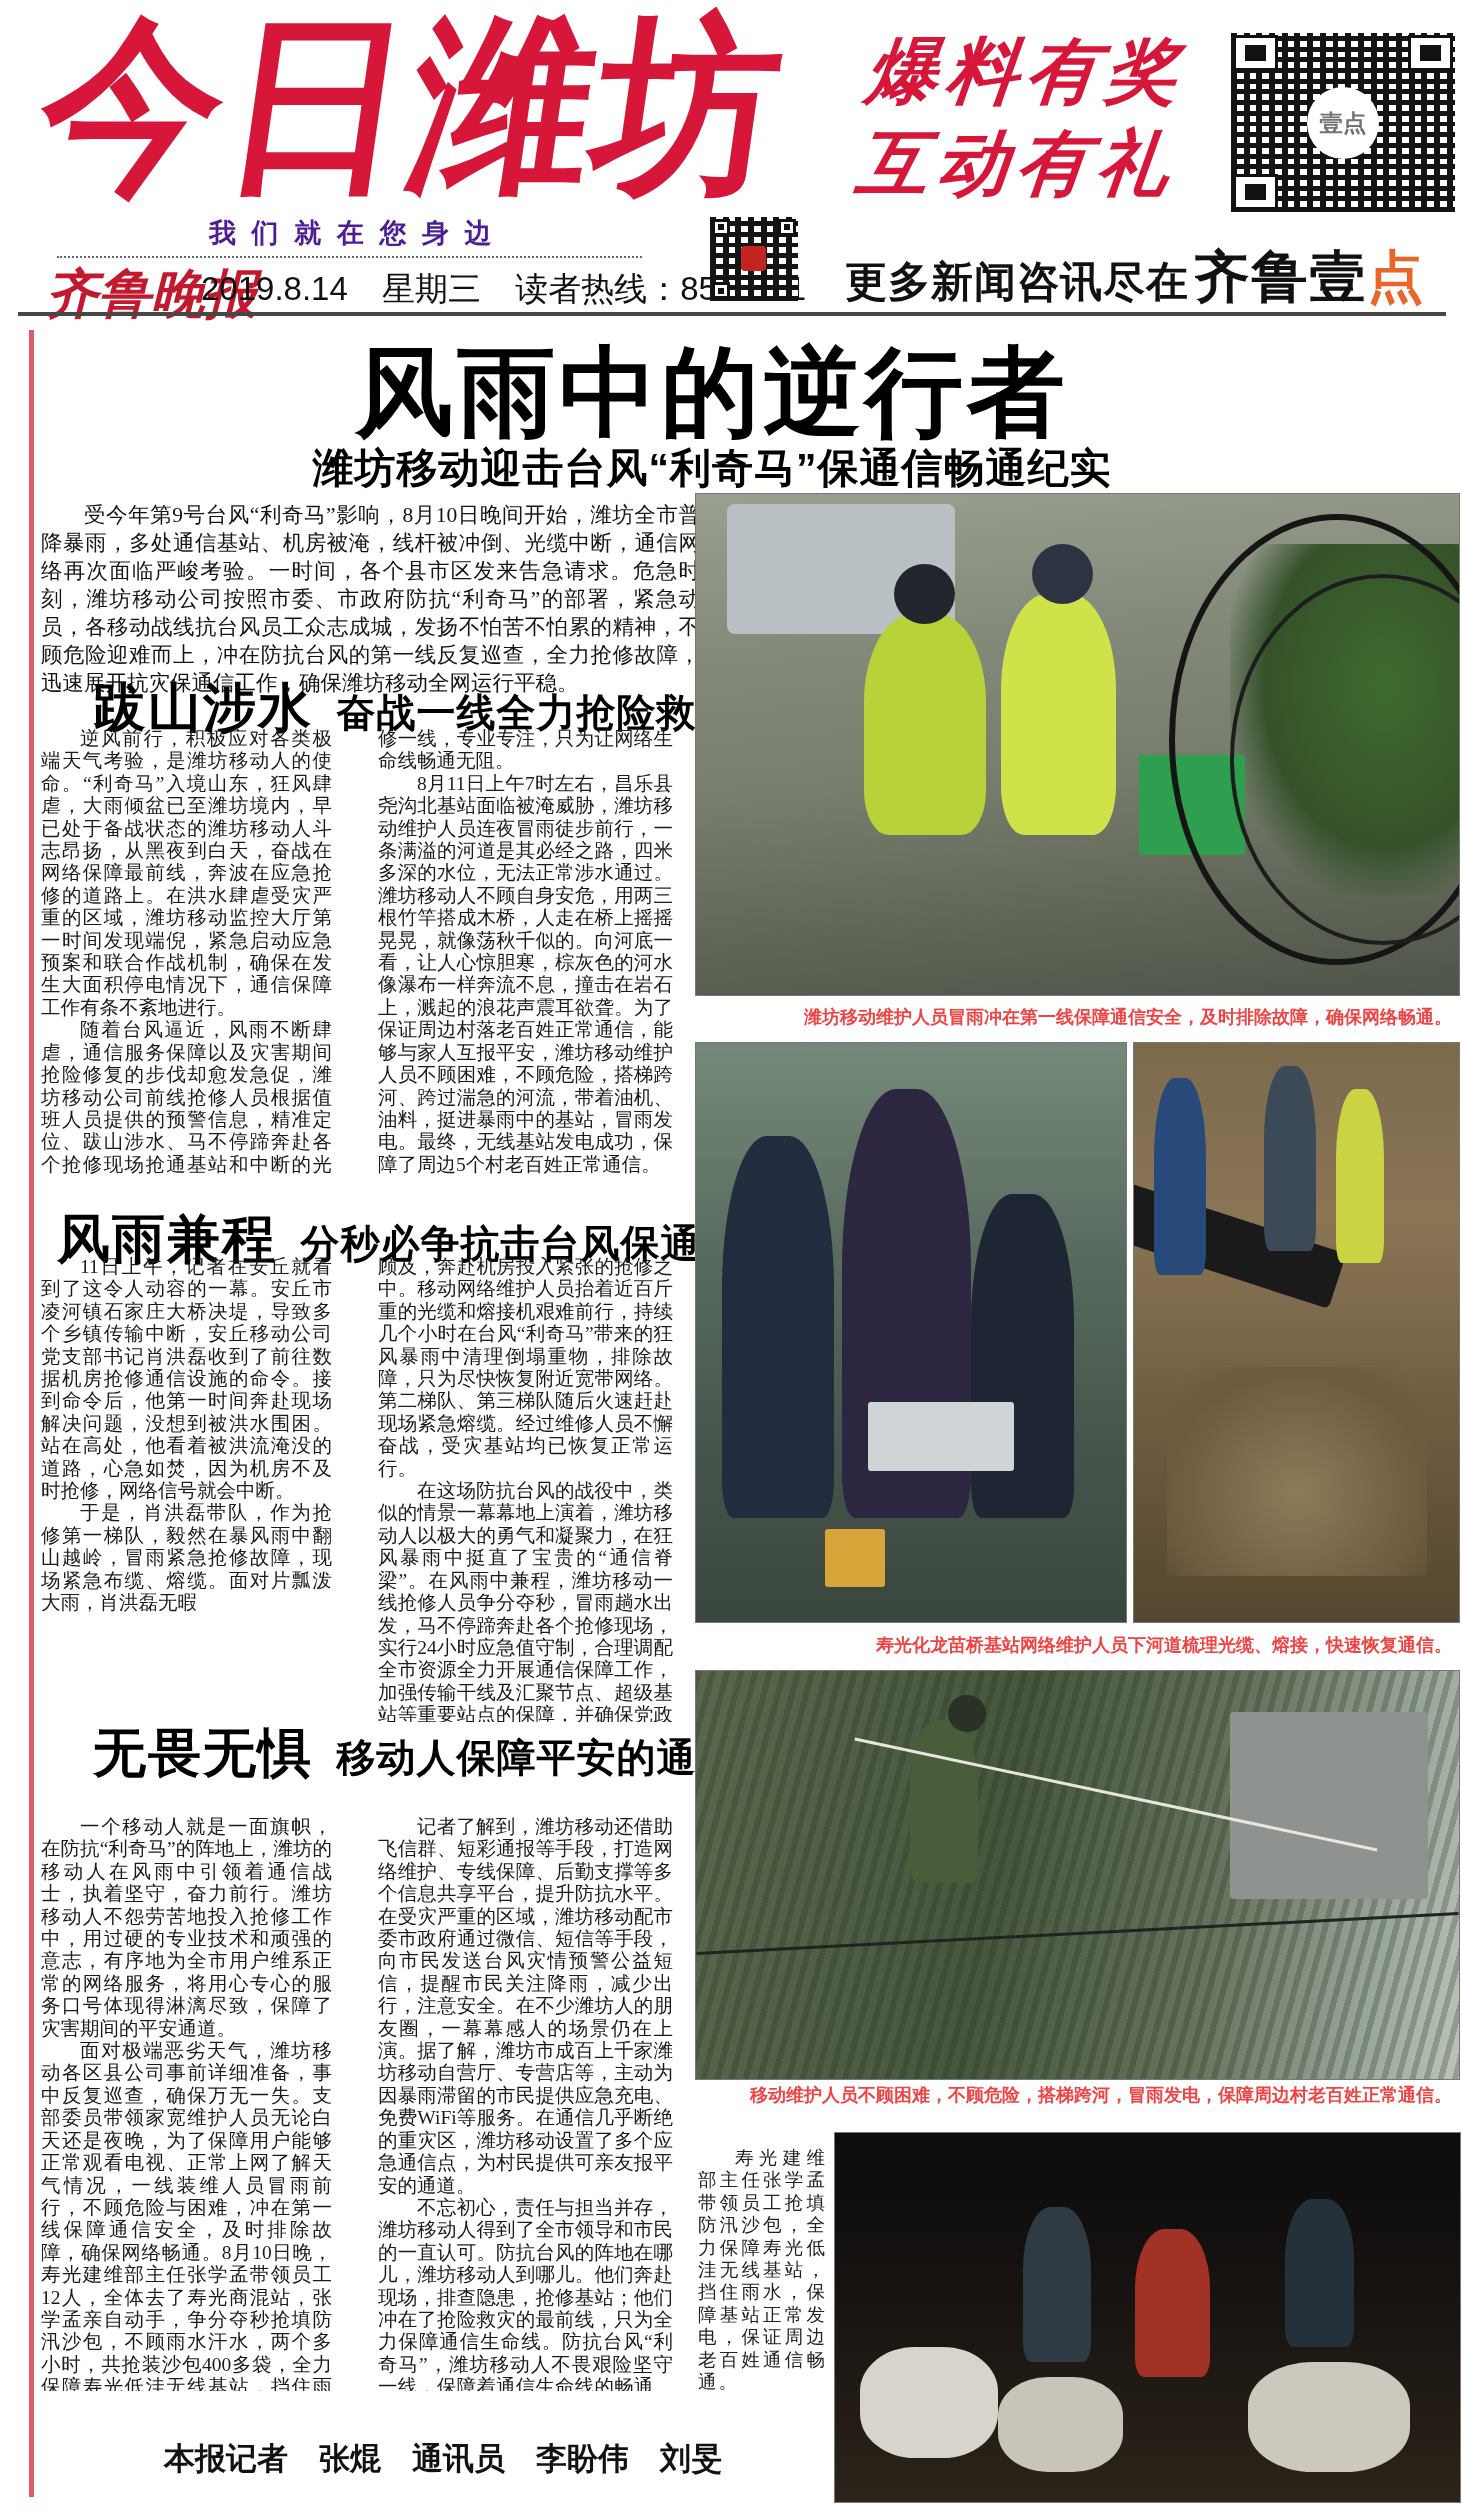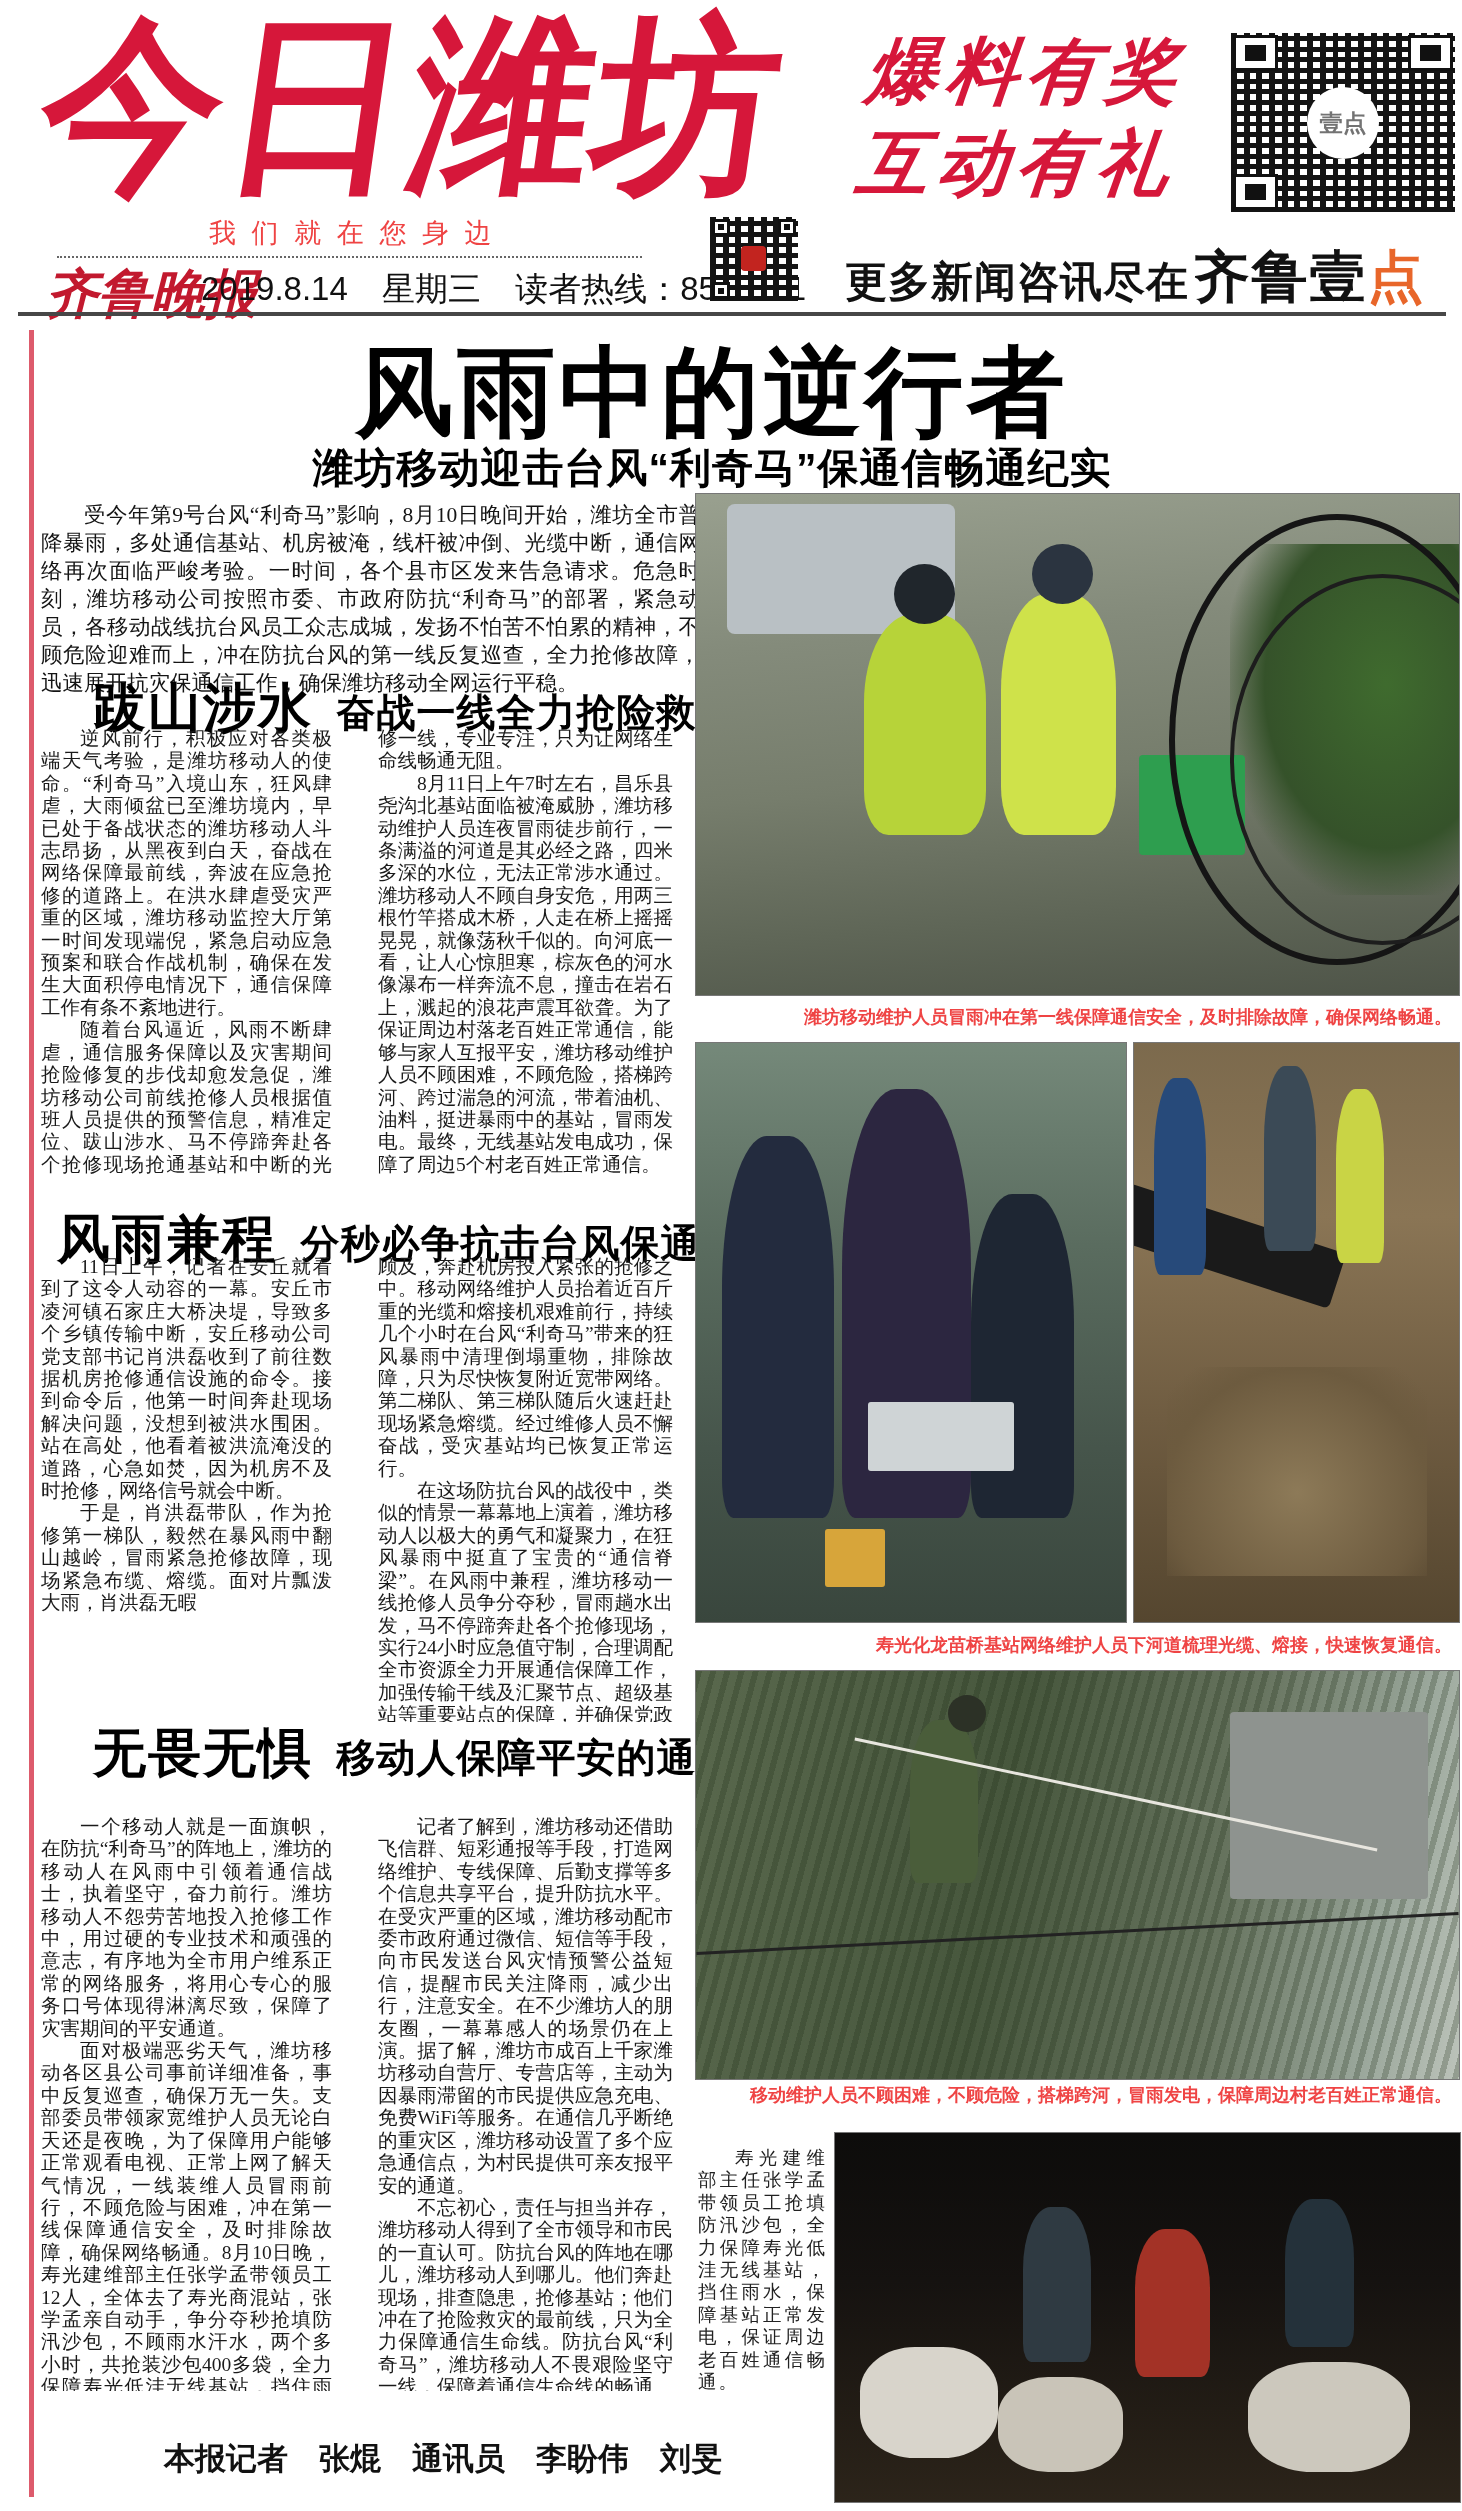--- a/index.html
+++ b/index.html
@@ -4,21 +4,21 @@
 <style>
   html,body{margin:0;padding:0;background:#e9e9e9;}
   .page{position:relative;width:1463px;height:2511px;background:#ffffff;margin:0 auto;
         overflow:hidden;font-family:"Liberation Serif",serif;color:#111;}
 
   
   .logo{position:absolute;left:25px;top:-7.8px;font-family:"Liberation Sans",sans-serif;
         font-size:181px;font-weight:900;color:#d6173a;letter-spacing:3.9px;
         transform:skewX(-8deg) scaleY(1.05);transform-origin:left bottom;white-space:nowrap;}
   .slogan{position:absolute;left:209px;top:215px;font-family:"Liberation Sans",sans-serif;
-        font-size:27px;letter-spacing:15.6px;color:#ef4444;white-space:nowrap;}
+        font-size:27px;letter-spacing:15.6px;color:#4c1d95;white-space:nowrap;font-weight:bold;}
   .dotted-rule{position:absolute;left:57px;top:256px;width:585px;border-top:2.9px dotted #666;}
   .paper-name{position:absolute;left:45px;top:259px;font-size:53px;font-weight:700;
         font-style:italic;color:#c2192e;font-family:"Liberation Serif",serif;white-space:nowrap;}
   .dateline{position:absolute;left:201px;top:267px;font-family:"Liberation Sans",sans-serif;
         font-size:33px;font-weight:500;color:#111;white-space:nowrap;}
   .dateline span{margin-right:25px;}
 
   .promo{position:absolute;left:862px;top:25px;font-family:"Liberation Sans",sans-serif;
         font-weight:900;font-style:italic;color:#d6173a;transform:skewX(-6deg);line-height:1.28;
         font-size:72px;letter-spacing:7.8px;white-space:nowrap;}

